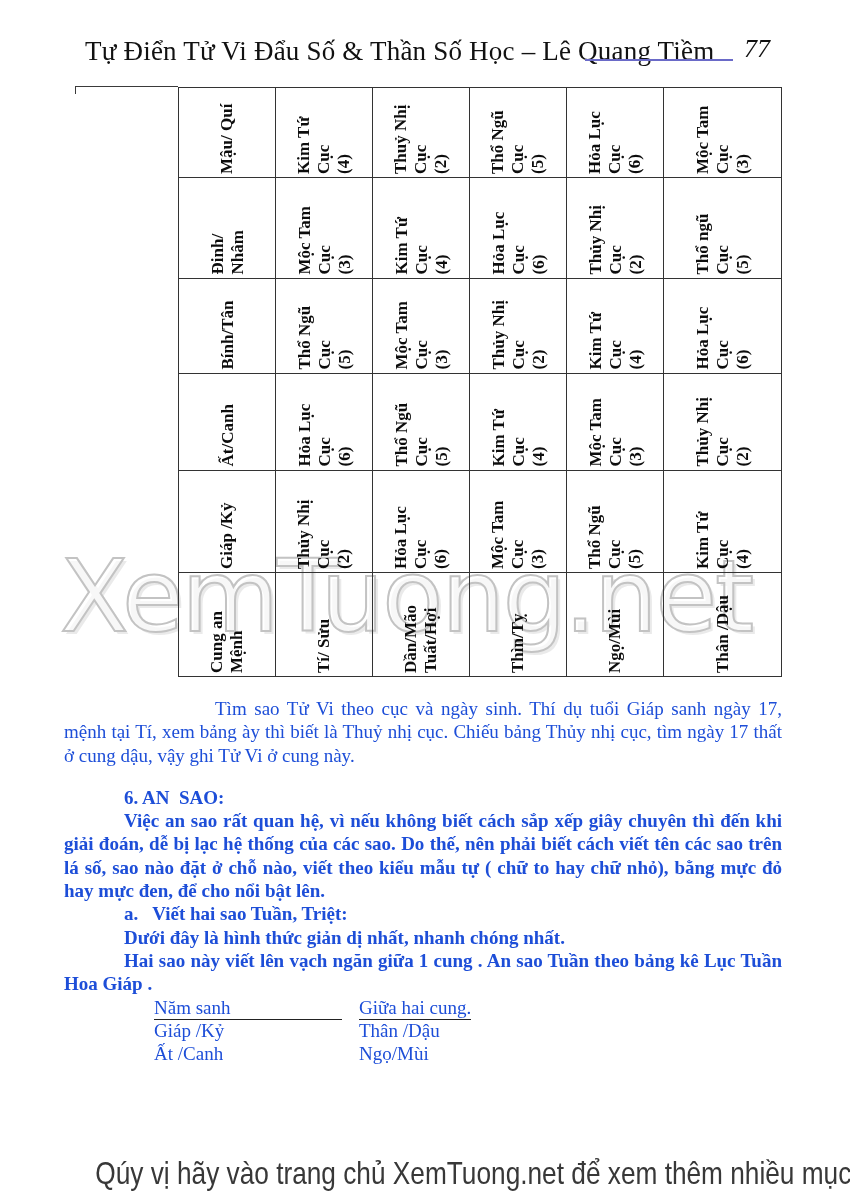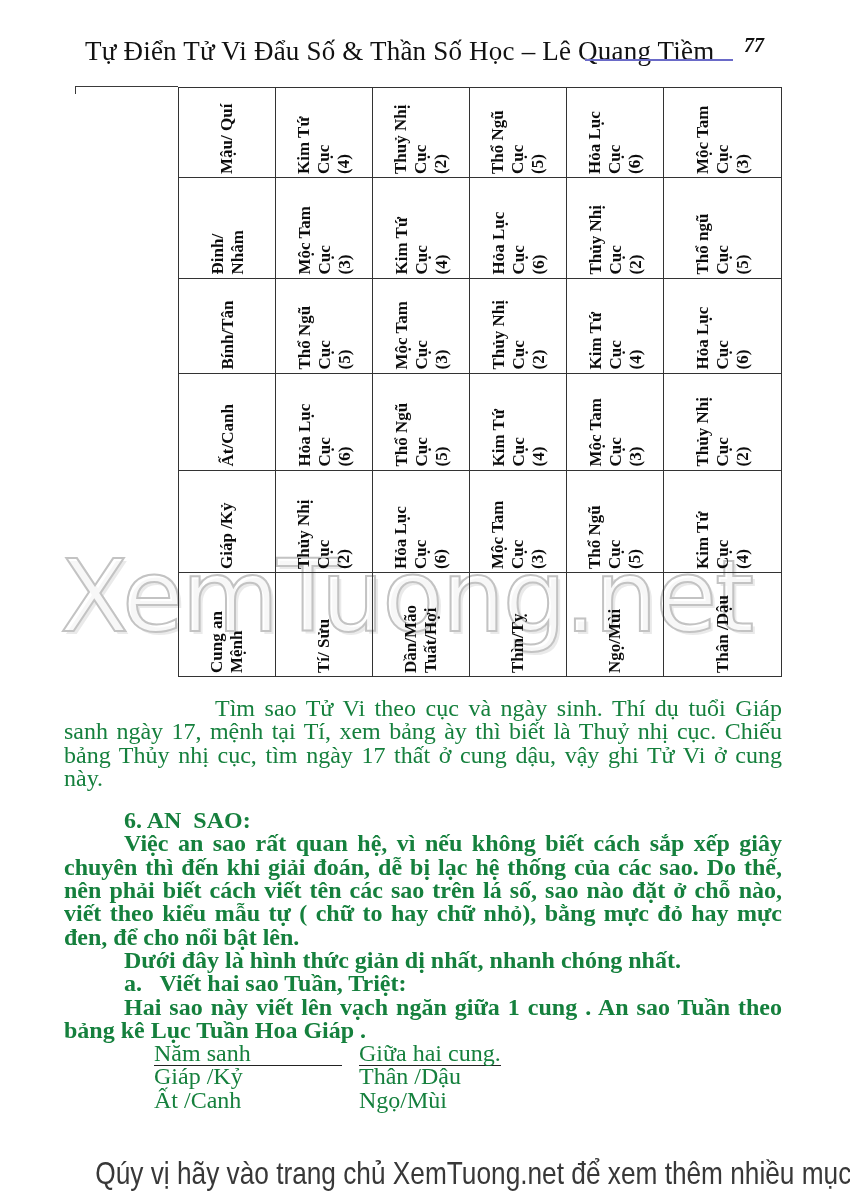--- a/index.html
+++ b/index.html
@@ -10,21 +10,21 @@
   
   .hdr-title {
     position:absolute; left:85px; top:36px; font-size:27px; color:#111;
     letter-spacing:0.2px; white-space:nowrap;
   }
   .hdr-rule {
     position:absolute; left:585px; top:59px; width:148px; height:0;
     border-top:2px solid #6a6ac8;
   }
   .hdr-page {
-    position:absolute; left:744px; top:34px; font-size:20px; font-style:italic; color:#111;font-weight:bold;
+    position:absolute; left:744px; top:34px; font-size:26px; font-style:italic; color:#111;
   }
   
   .watermark {
     position:absolute; left:60px; top:538px; width:780px; z-index:1;
     font-family:"DejaVu Sans", sans-serif; font-weight:normal;
     font-size:100px; letter-spacing:-2px; white-space:nowrap;
     color:rgba(255,255,255,0.62);
     -webkit-text-stroke:2px #c3c3c3;
     text-shadow:3px 3px 0 rgba(195,195,195,0.35);
   }
@@ -52,21 +52,21 @@
   }
   tr.r1 .rot { width:82px; }
   tr.r2 .rot { width:93px; }
   tr.r3 .rot { width:87px; }
   tr.r4 .rot { width:89px; }
   tr.r5 .rot { width:94px; }
   tr.r6 .rot { width:96px; }
   
   .flow {
     position:absolute; left:64px; top:697px; width:718px; z-index:2;
-    font-size:24px; line-height:23.3px; color:#15803d;
+    font-size:19px; line-height:23.3px; color:#1d4ed8;
   }
   .flow p { margin:0; }
   .p-just { text-align:justify; }
   .ind-big { text-indent:151px; }
   .ind { text-indent:60px;font-weight:bold; }
   .sec-head { font-weight:bold; margin-top:19px !important; white-space:pre; }
   .pre-line { white-space:pre; }
   
   .triet { margin-left:90px; }
   .triet-row { height:23.3px; }
@@ -208,22 +208,22 @@
       <td><span class="rot">Thân /Dậu</span></td>
     </tr>
   </tbody>
     </table>
 </div>
 
 <div class="flow">
   <p class="p-just ind-big">Tìm sao Tử Vi theo cục và ngày sinh. Thí dụ tuổi Giáp sanh ngày 17, mệnh tại Tí, xem bảng ày thì biết là Thuỷ nhị cục. Chiếu bảng Thủy nhị cục, tìm ngày 17 thất ở cung dậu, vậy ghi Tử Vi ở cung này.</p>
   <p class="sec-head ind">6. AN  SAO:</p>
   <p class="p-just ind">Việc an sao rất quan hệ, vì nếu không biết cách sắp xếp giây chuyên thì đến khi giải đoán, dễ bị lạc hệ thống của các sao. Do thế, nên phải biết cách viết tên các sao trên lá số, sao nào đặt ở chỗ nào, viết theo kiểu mẫu tự  ( chữ to hay chữ nhỏ), bằng mực đỏ hay mực đen, để cho nổi bật lên.</p>
+  <p class="ind pre-line">a.   Viết hai sao Tuần, Triệt:</p>
   <p class="ind">Dưới đây là hình thức giản dị nhất, nhanh chóng nhất.</p>
-  <p class="ind pre-line">a.   Viết hai sao Tuần, Triệt:</p>
   <p class="p-just ind">Hai sao này viết lên vạch ngăn giữa 1 cung . An sao Tuần theo bảng kê Lục Tuần Hoa Giáp .</p>
 
   <div class="triet">
     <div class="triet-row">
       <span class="t-c1-head">Năm sanh</span><span class="t-c2-head">Giữa hai cung.</span>
     </div>
     <div class="triet-row">
       <span class="t-c1">Giáp /Kỷ</span><span>Thân /Dậu</span>
     </div>
     <div class="triet-row">

